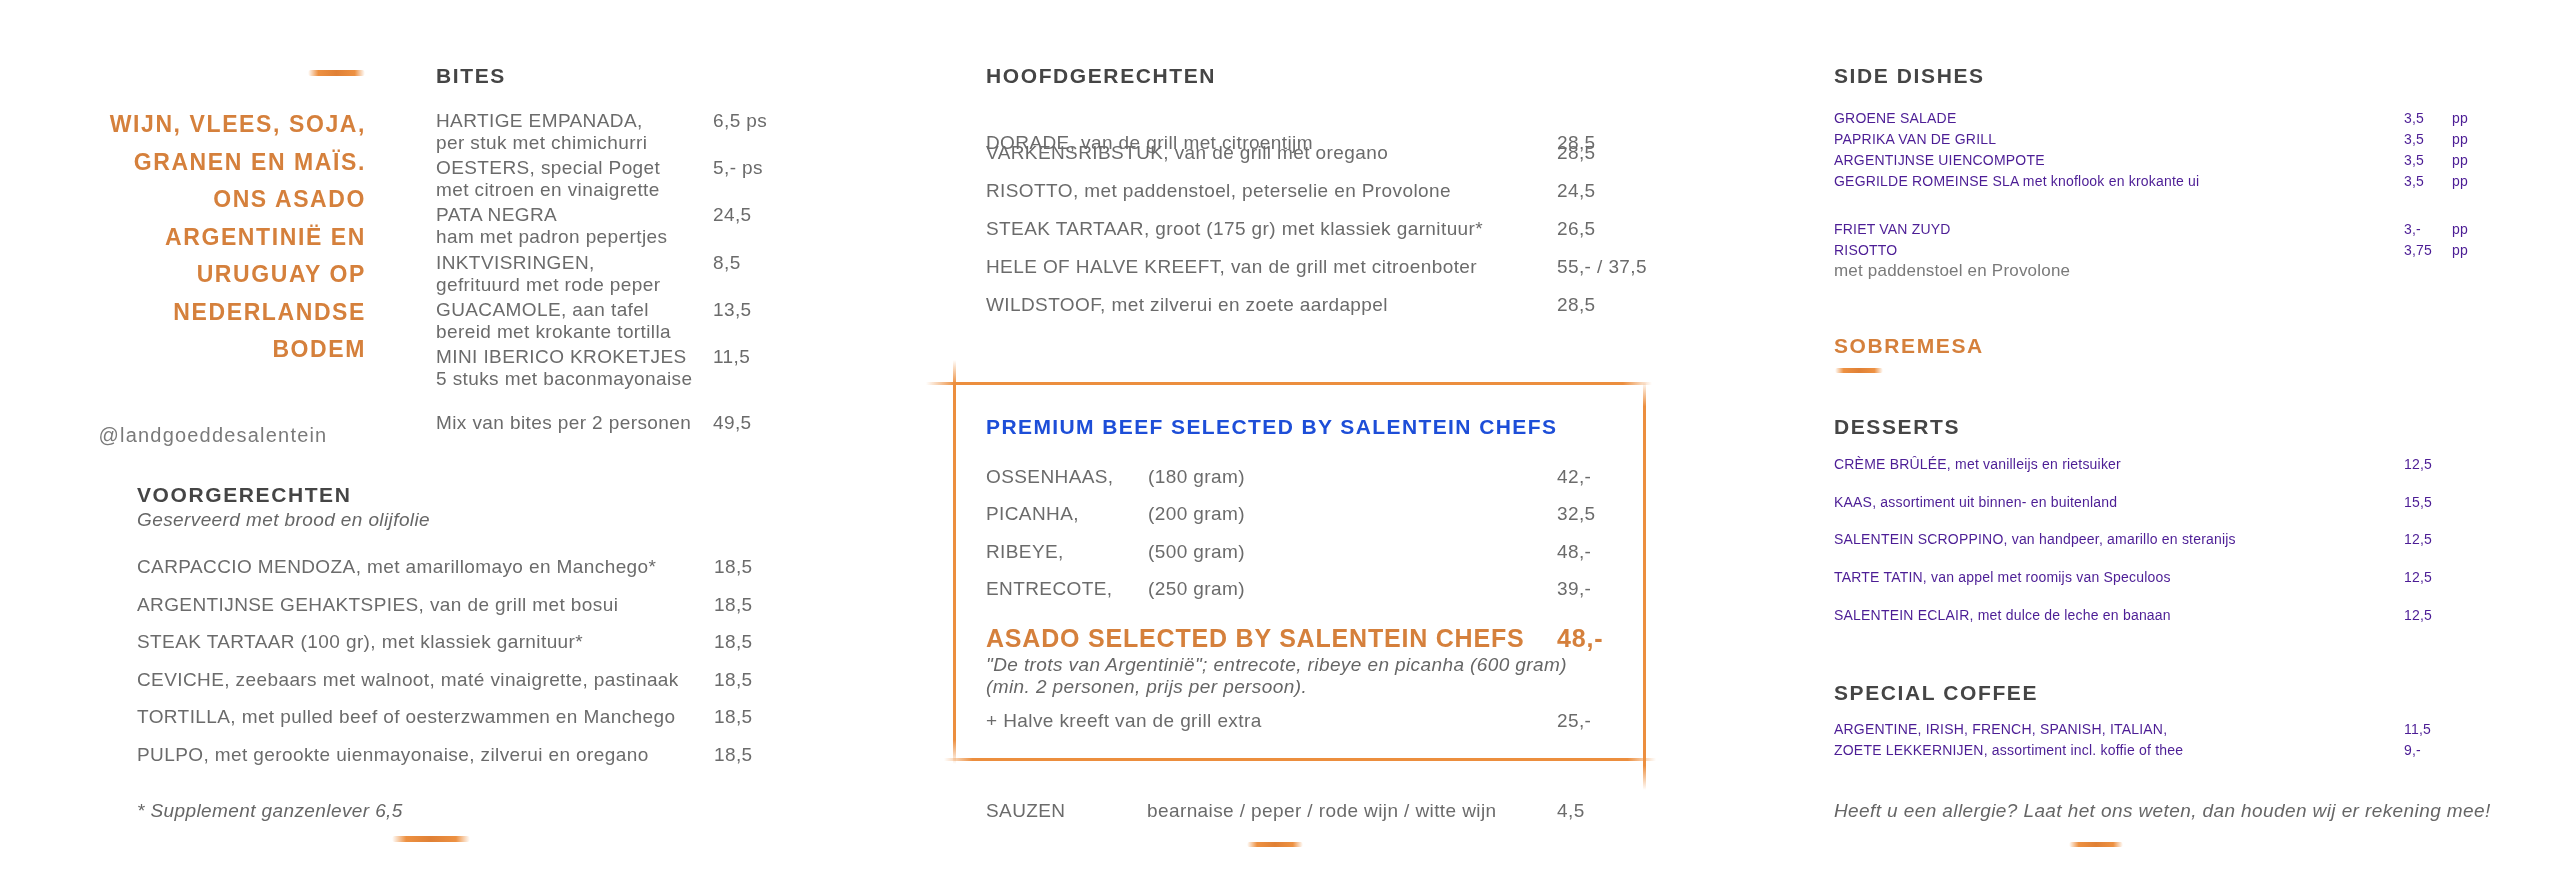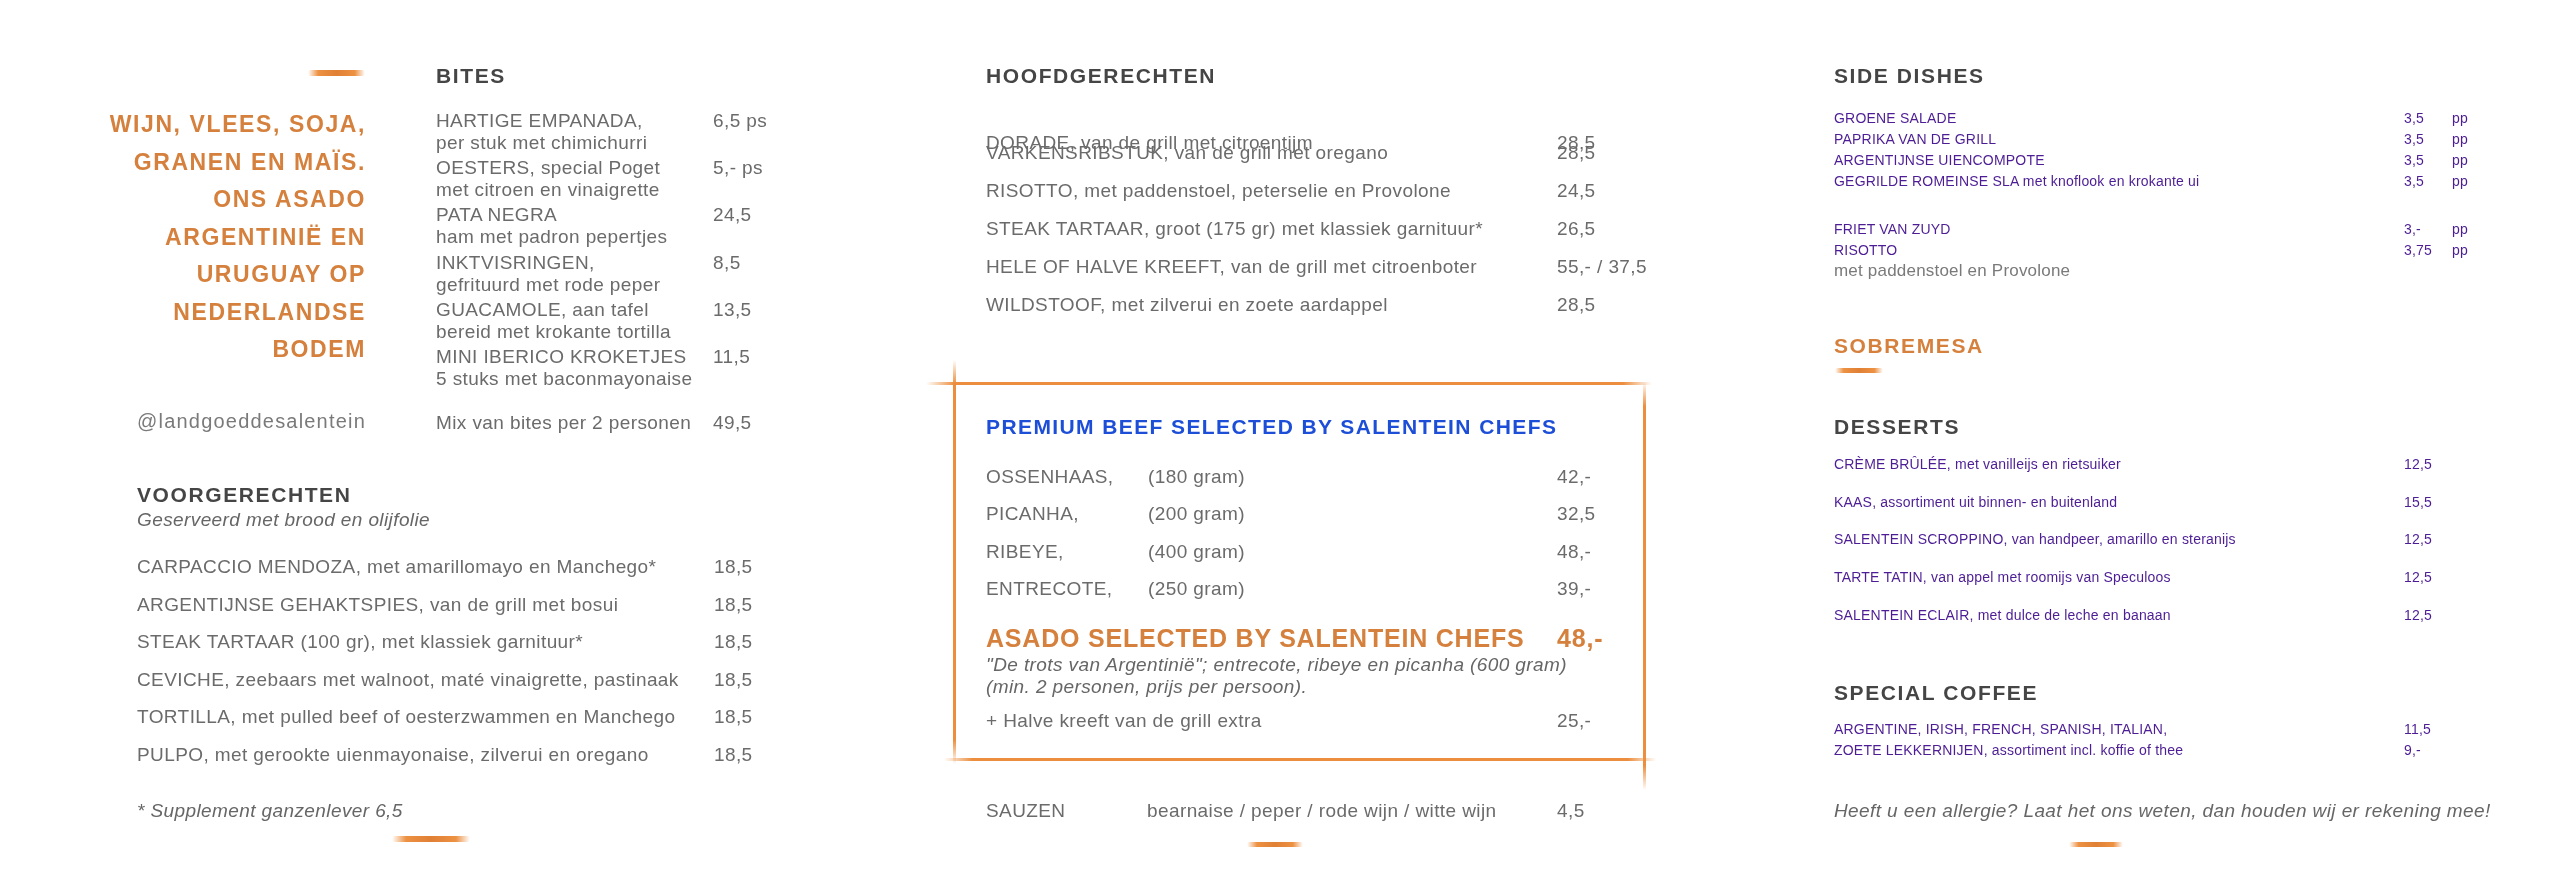--- a/index.html
+++ b/index.html
@@ -8,21 +8,21 @@
   
   .dash{position:absolute;height:6px;border-radius:3px;
         background:linear-gradient(90deg, rgba(238,146,66,0) 0%, #ED9142 18%, #E08035 50%, #ED9142 82%, rgba(238,146,66,0) 100%);}
   .hstroke{position:absolute;height:3px;
         background:linear-gradient(90deg, rgba(238,146,66,0) 0%, #EC8E3E 4%, #EC8E3E 96%, rgba(238,146,66,0) 100%);}
   .vstroke{position:absolute;width:3px;
         background:linear-gradient(180deg, rgba(238,146,66,0) 0%, #EC8E3E 6%, #EC8E3E 94%, rgba(238,146,66,0) 100%);}
   
   #headline{position:absolute;left:60px;top:106px;width:306px;text-align:right;
         color:#D5803C;font-weight:bold;font-size:23px;line-height:37.5px;letter-spacing:1.6px;white-space:nowrap;}
-  #instagram{position:absolute;left:60px;top:410px;width:306px;text-align:right;
+  #instagram{position:absolute;left:60px;top:424px;width:306px;text-align:center;
         color:#7A7A7A;font-size:20px;letter-spacing:1.2px;}
   
   .sec-title{position:absolute;font-size:21px;font-weight:bold;letter-spacing:1.6px;color:#454545;white-space:nowrap;}
   .sec-title.orange{color:#D5803C;}
   
   .row{position:absolute;white-space:nowrap;font-size:19px;letter-spacing:0.4px;color:#6B6B6B;line-height:21px;}
   .row .price{position:absolute;top:0;white-space:nowrap;}
   .bite{position:absolute;left:436px;width:360px;font-size:19px;letter-spacing:0.4px;color:#6B6B6B;line-height:22px;white-space:nowrap;}
   .bite .price{position:absolute;top:0;left:277px;}
   .subnote{position:absolute;font-style:italic;font-size:19px;color:#666666;letter-spacing:0.4px;white-space:nowrap;}
@@ -158,21 +158,21 @@
     <span class="weight">(180 gram)</span>
     <span class="price">42,-</span>
   </div>
   <div class="box-row" style="top:503px;">
     <span>PICANHA,</span>
     <span class="weight">(200 gram)</span>
     <span class="price">32,5</span>
   </div>
   <div class="box-row" style="top:541px;">
     <span>RIBEYE,</span>
-    <span class="weight">(400 gram)</span>
+    <span class="weight">(500 gram)</span>
     <span class="price">48,-</span>
   </div>
   <div class="box-row" style="top:578px;">
     <span>ENTRECOTE,</span>
     <span class="weight">(250 gram)</span>
     <span class="price">39,-</span>
   </div>
 
   <div class="asado-title" style="left:986px;top:624px;">
     <span>ASADO SELECTED BY SALENTEIN CHEFS</span>

